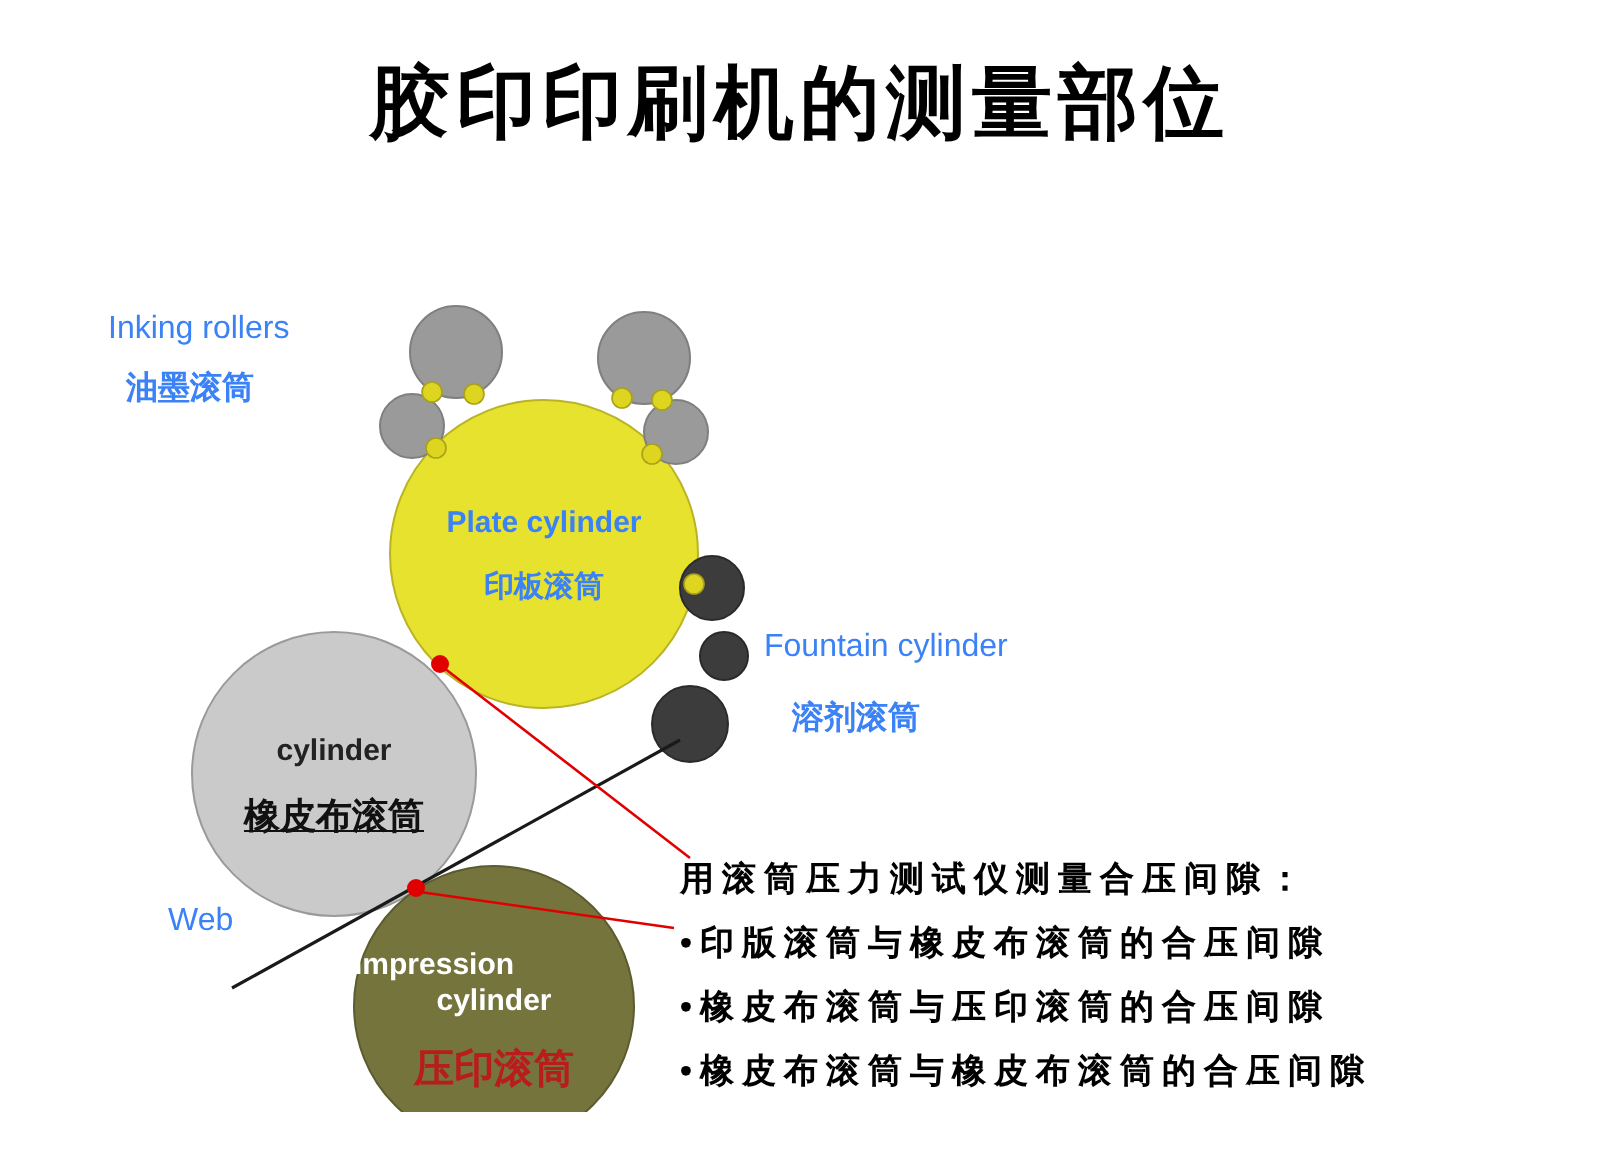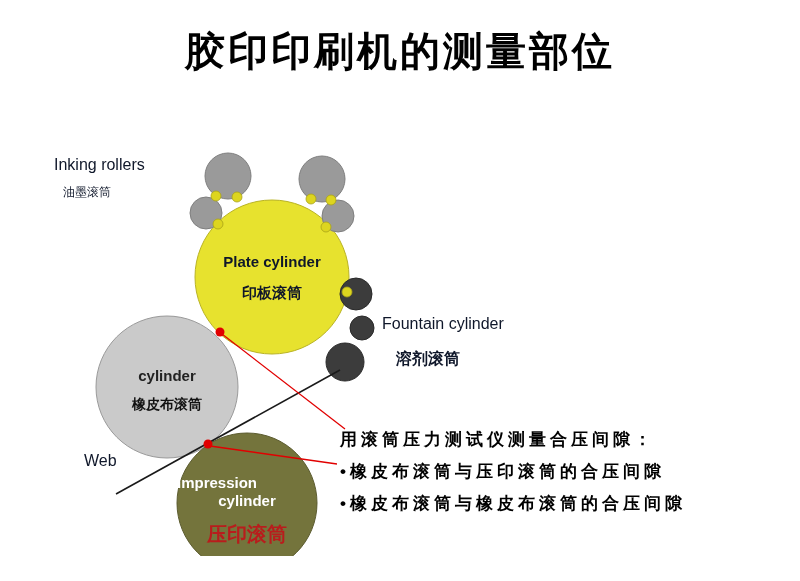--- a/index.html
+++ b/index.html
@@ -5,30 +5,30 @@
   * { margin:0; padding:0; box-sizing:border-box; }
   html,body { background:#ffffff; }
   body { font-family:"Liberation Sans", sans-serif; }
   .page { position:relative; width:800px; height:556px; background:#ffffff; overflow:hidden; }
   .title {
     position:absolute; top:24px; left:0; width:100%;
     text-align:center; font-size:40px; font-weight:bold; color:#000;
     letter-spacing:3px;
   }
   .diagram { position:absolute; top:0; left:0; width:800px; height:581px; }
-  .lbl { position:absolute; color:#0f172a; white-space:nowrap; }
+  .lbl { position:absolute; color:#3b82f6; white-space:nowrap; }
   .inking-en   { left:54px;  top:156px; font-size:16px; }
-  .inking-zh   { left:63px;  top:184px; font-size:12px; font-weight:normal; }
+  .inking-zh   { left:63px;  top:184px; font-size:16px; font-weight:bold; }
   .plate-en    { left:194px; top:253px; width:156px; text-align:center; font-size:15px; font-weight:bold; }
   .plate-zh    { left:194px; top:284px; width:156px; text-align:center; font-size:15px; font-weight:bold; }
   .fountain-en { left:382px; top:315px; font-size:16px; }
   .fountain-zh { left:396px; top:349px; font-size:16px; font-weight:bold; }
   .blanket-en1 { left:97px;  top:349px; width:140px; text-align:center; font-size:15px; font-weight:bold; color:#222; }
   .blanket-en2 { left:97px;  top:367px; width:140px; text-align:center; font-size:15px; font-weight:bold; color:#222; }
-  .blanket-zh  { left:97px;  top:396px; width:140px; text-align:center; font-size:14px; font-weight:bold; color:#111; }
+  .blanket-zh  { left:97px;  top:396px; width:140px; text-align:center; font-size:18px; font-weight:bold; color:#111;text-decoration:underline; }
   .web-lbl     { left:84px;  top:452px; font-size:16px; }
   .imp-en1     { left:177px; top:474px; width:140px; text-align:left; font-size:15px; font-weight:bold; color:#ffffff; }
   .imp-en2     { left:177px; top:492px; width:140px; text-align:center; font-size:15px; font-weight:bold; color:#ffffff; }
   .imp-zh      { left:177px; top:521px; width:140px; text-align:center; font-size:20px; font-weight:bold; color:#b91c1c; }
   .notes {
     position:absolute; left:340px; top:424px;
     font-size:17px; font-weight:bold; color:#000;
     letter-spacing:4px; line-height:32px; white-space:nowrap;
   }
 </style>
@@ -86,17 +86,18 @@
   <div class="lbl blanket-zh">橡皮布滚筒</div>
 
   <div class="lbl web-lbl">Web</div>
 
   <div class="lbl imp-en1">Impression</div>
   <div class="lbl imp-en2">cylinder</div>
   <div class="lbl imp-zh">压印滚筒</div>
 
   <div class="notes">
     <div>用滚筒压力测试仪测量合压间隙：</div>
+    <div>•印版滚筒与橡皮布滚筒的合压间隙</div>
     <div>•橡皮布滚筒与压印滚筒的合压间隙</div>
     <div>•橡皮布滚筒与橡皮布滚筒的合压间隙</div>
   </div>
 
 </div>
 
 </body></html>

